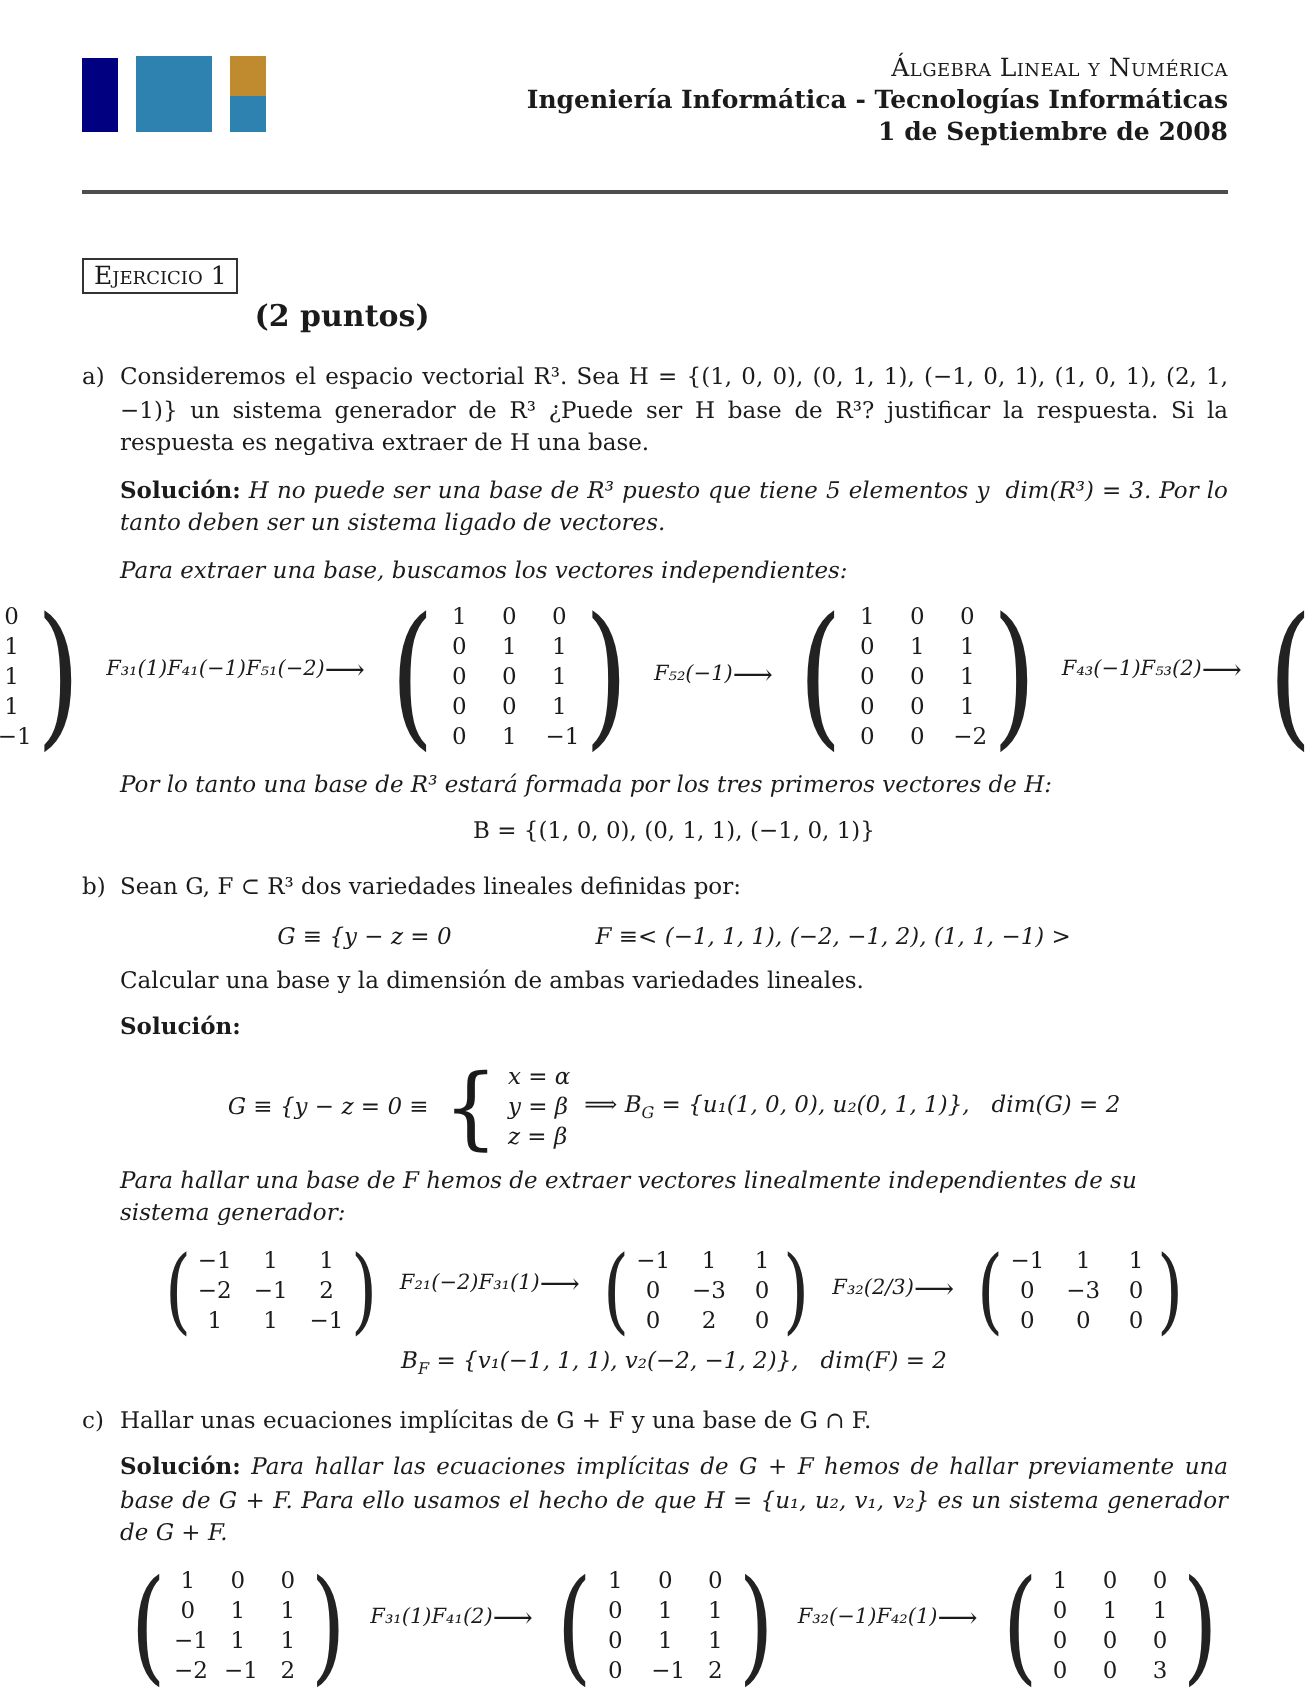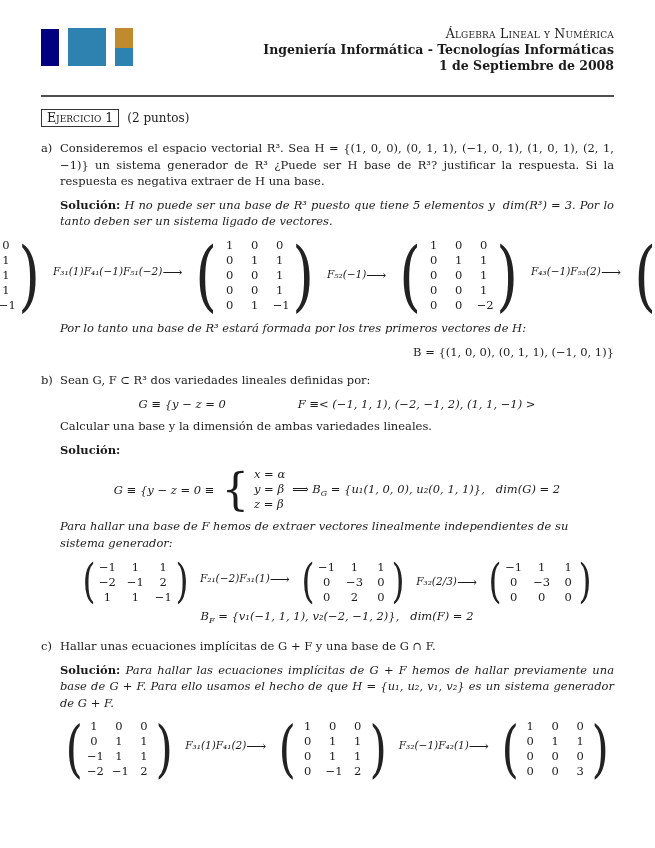--- a/index.html
+++ b/index.html
@@ -17,21 +17,21 @@
   .logo .b3 .gold{height:20px;}
   .logo .b3 .blu{height:18px;}
   .head-text{margin-left:auto;text-align:right;line-height:16px;}
   .sc{font-variant:small-caps;font-size:12.5px;letter-spacing:.2px;}
   .hb{font-weight:bold;font-size:12.5px;}
   
   .divider{height:2px;background:#4d4d4d;margin-top:21px;}
   
   .ex-head{margin-top:12px;display:flex;align-items:center;}
   .ex-box{display:inline-block;border:1px solid #333;padding:0 5px 1px 5px;font-variant:small-caps;font-size:12.5px;}
-  .ex-pts{font-weight:normal;font-size:12px;margin-left:8px;}
+  .ex-pts{font-weight:bold;font-size:15px;margin-left:8px;margin-top:40px;}
   
   .item{display:flex;margin-top:13px;font-size:11.5px;}
   .item-label{width:19px;flex:none;line-height:16.5px;}
   .item-body{flex:1;min-width:0;}
   p{margin:0;line-height:16.5px;font-size:11.5px;}
   .stmt{text-align:justify;}
   .sol{margin-top:7px;text-align:justify;}
   .sol-label{font-weight:bold;}
   .ital{font-style:italic;}
   .para{margin-top:7px;}
@@ -40,21 +40,21 @@
   .matrix{display:flex;align-items:center;margin:0 3px;}
   .paren{line-height:.98;transform:scaleX(.72);font-weight:400;color:#222;}
   .mgrid{column-gap:11px;margin:0 1px;}
   .mcell{display:block;text-align:center;min-width:14px;font-size:11.5px;line-height:15px;}
   .ops{display:flex;flex-direction:row;align-items:center;margin:0 6px;}
   .ops.raise{transform:translateY(-28%);}
   .ops.single{transform:translateY(-8%);}
   .op-label{font-style:italic;font-size:10.5px;line-height:13px;white-space:nowrap;}
   .op-arrow{font-size:14px;line-height:12px;margin-top:1px;}
   
-  .eq{text-align:right;font-size:11.5px;margin-top:8px;}
+  .eq{text-align:center;font-size:11.5px;margin-top:8px;}
   .eq-line{display:flex;justify-content:center;gap:72px;margin-top:9px;font-size:11.5px;}
   .cases-row{display:flex;justify-content:center;align-items:center;gap:7px;margin:9px 0 6px 0;font-size:11.5px;}
   .cases{display:flex;align-items:center;gap:4px;}
   .brace{line-height:1;transform:scaleX(.95);}
   .cases-col div{font-style:italic;line-height:15px;font-size:11.5px;}
   .msub{font-size:8px;vertical-align:-3px;font-style:italic;}
   .mvar{font-style:italic;}
   .center-line{text-align:center;font-size:11.5px;margin-top:0;}
 </style>
 </head>
@@ -83,20 +83,21 @@
   <div class="ex-head">
     <span class="ex-box">Ejercicio 1</span>
     <span class="ex-pts">(2 puntos)</span>
   </div>
 
   <div class="item">
     <div class="item-label">a)</div>
     <div class="item-body">
       <p class="stmt">Consideremos el espacio vectorial R³. Sea H = {(1, 0, 0), (0, 1, 1), (−1, 0, 1), (1, 0, 1), (2, 1, −1)} un sistema generador de R³ ¿Puede ser H base de R³? justificar la respuesta. Si la respuesta es negativa extraer de H una base.</p>
       <p class="sol"><span class="sol-label">Solución:</span><span class="ital"> H no puede ser una base de R³ puesto que tiene 5 elementos y &nbsp;dim(R³) = 3. Por lo tanto deben ser un sistema ligado de vectores.</span></p>
+      <p class="ital para">Para extraer una base, buscamos los vectores independientes:</p>
       <div class="mrow">
         <div class="matrix">
             <span class="paren" style="font-size: 77.5px;">(</span>
             <span class="mgrid" style="display: grid; grid-template-columns: repeat(3, auto);">
               <span class="mcell">1</span>
               <span class="mcell">0</span>
               <span class="mcell">0</span>
               <span class="mcell">0</span>
               <span class="mcell">1</span>
               <span class="mcell">1</span>

